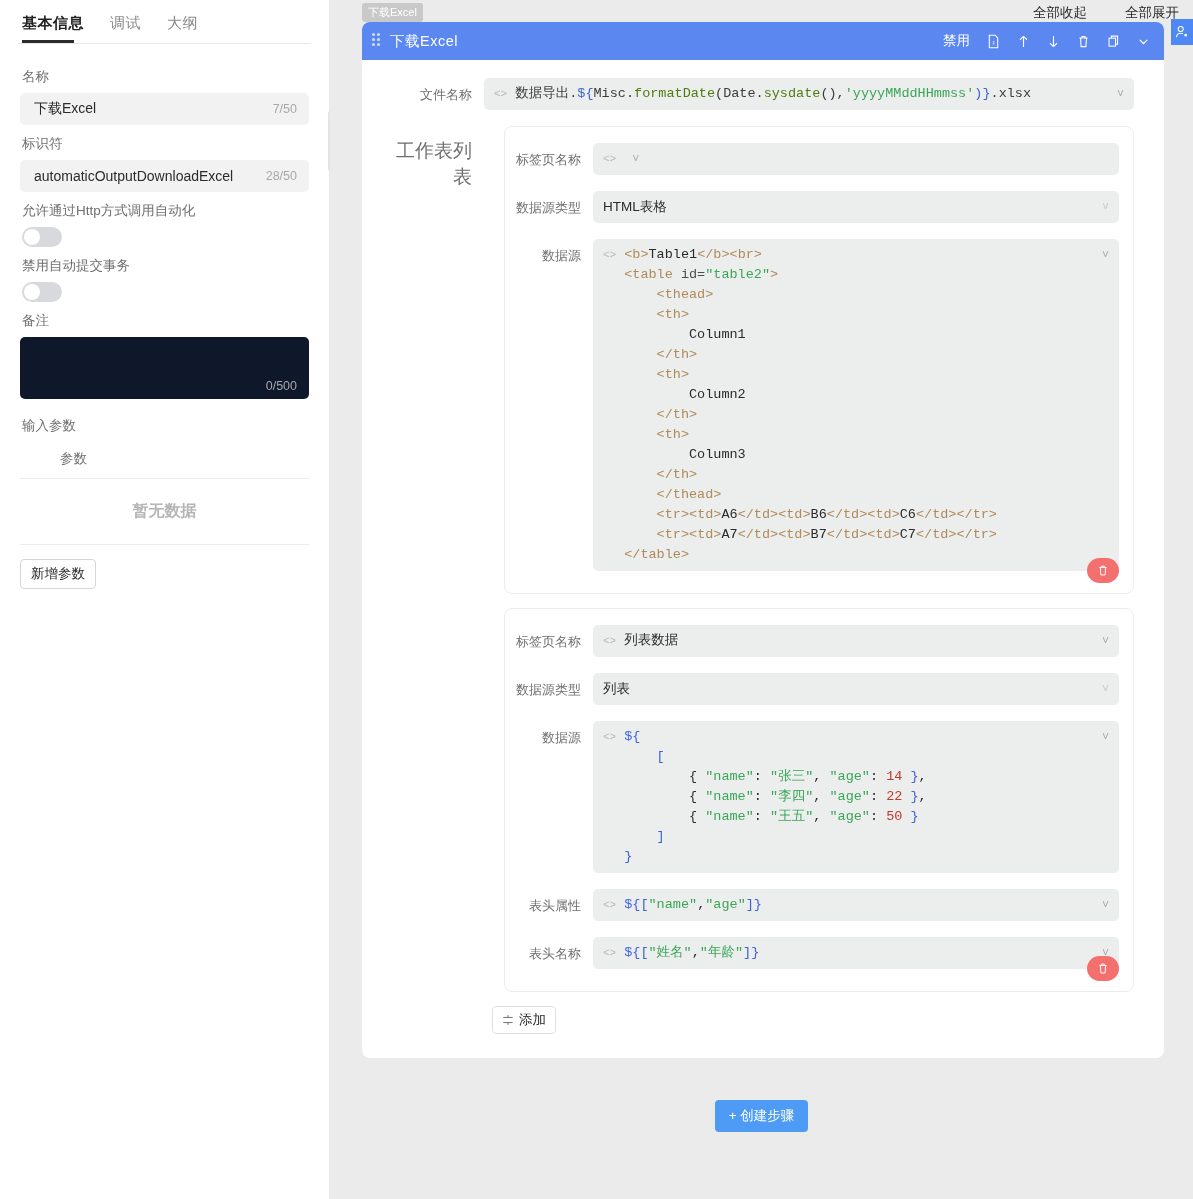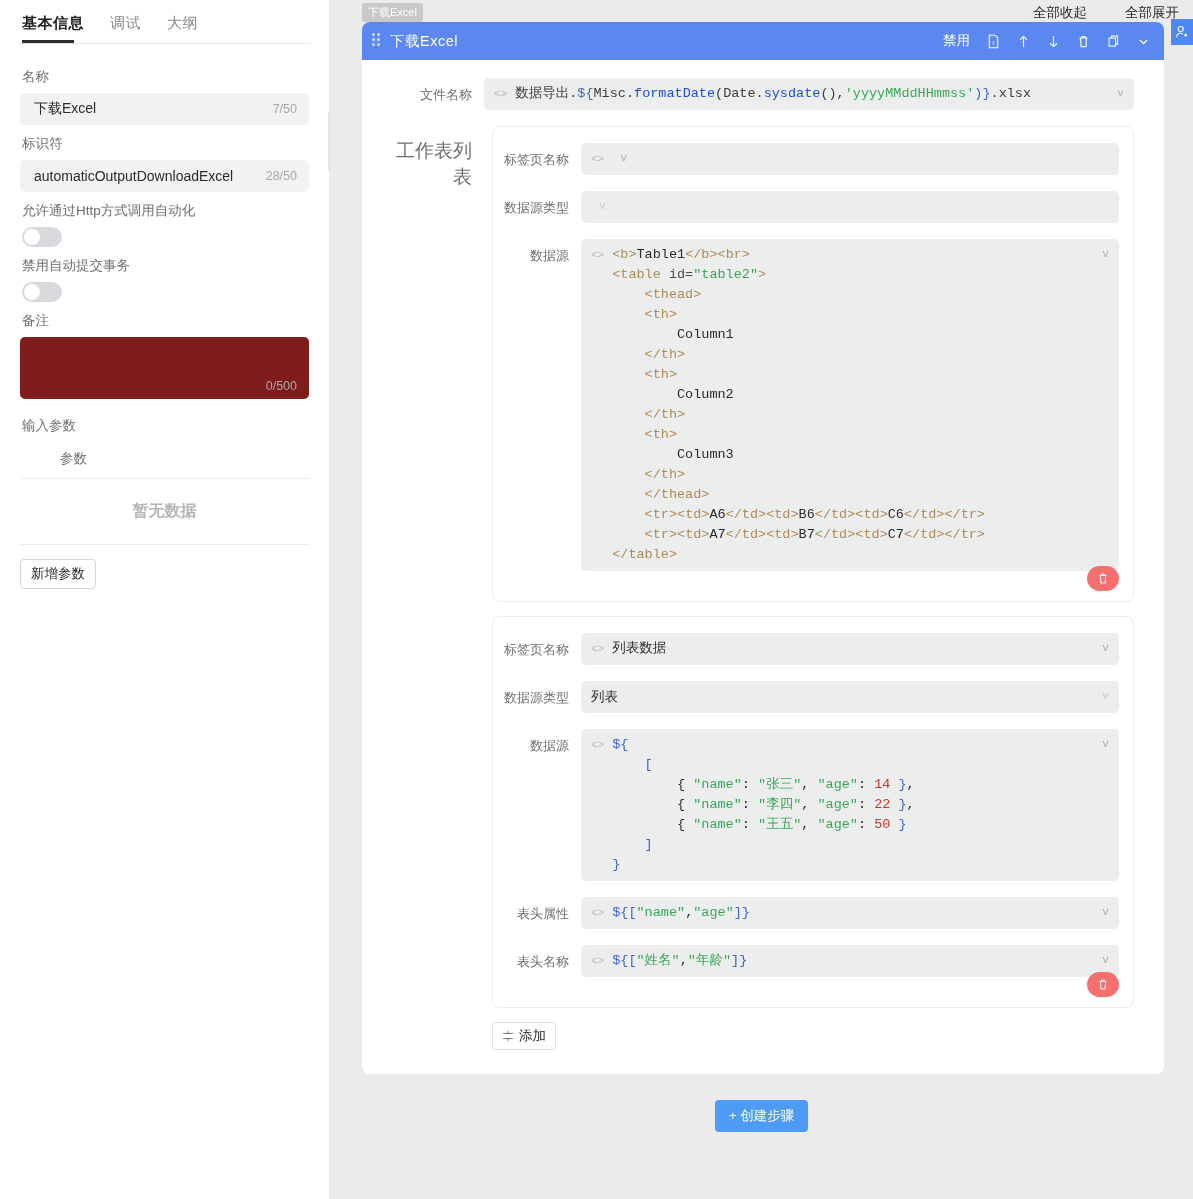--- a/index.html
+++ b/index.html
@@ -29,21 +29,21 @@
   .form { padding: 14px 20px 0 20px; }
   .fld-label { font-size: 13.5px; color: #6f6f6f; margin: 10px 0 7px 2px; }
   .fld-box {
     background: #f2f2f3; border-radius: 5px; height: 32px;
     display: flex; align-items: center; padding: 0 12px 0 14px;
     font-size: 14px; color: #2b2b2b;
   }
   .fld-box .val { flex: 1; }
   .fld-box .count { font-size: 12.5px; color: #a8a8ac; }
   .textarea-box {
-    background: #7f1d1d; border-radius: 5px; height: 62px;
+    background: #0f172a; border-radius: 5px; height: 62px;
     position: relative; padding: 8px 12px;
   }
   .textarea-box .count { position: absolute; right: 12px; bottom: 6px; font-size: 12.5px; color: #a8a8ac; }
   .switch {
     width: 40px; height: 20px; border-radius: 10px; background: #d8d9dd;
     position: relative; margin: 6px 0 4px 2px; cursor: pointer;
   }
   .switch::after {
     content: ""; position: absolute; left: 2px; top: 2px;
     width: 16px; height: 16px; border-radius: 50%; background: #fff;
@@ -142,22 +142,22 @@
     white-space: pre; overflow: hidden;
   }
   .inputval.sans { font-family: "Liberation Sans", sans-serif; }
   .chev {
     flex: 0 0 auto; color: #adaeb2; margin-left: 8px; line-height: 20px;
     font-size: 12px; cursor: pointer;
   }
   .chev.dim { color: #c8c9cd; }
 
   .subcard {
-    border: 1px solid #ececec; border-radius: 8px; padding: 16px 14px 14px 4px;
-    position: relative; margin-bottom: 14px; background: #fff;
+    border: 1px solid #ececec; border-radius: 8px; padding: 16px 14px 6px 4px;
+    position: relative; margin-bottom: 14px; background: #fff; margin-left: 12px;
   }
   .subcard .row-label { width: 72px; flex: 0 0 72px; }
   .del-btn {
     position: absolute; right: 14px; bottom: 10px;
     width: 32px; height: 25px; border-radius: 13px; background: #f4706e;
     display: flex; align-items: center; justify-content: center; cursor: pointer;
   }
 
   .worksheet-row { display: flex; align-items: flex-start; }
   .worksheet-label {
@@ -182,21 +182,21 @@
     font-family: "Liberation Sans", sans-serif;
   }
 
   
   .t-tag   { color: #b08b5a; }
   .t-attr  { color: #4c4c4c; }
   .t-str   { color: #3aa757; }
   .t-plain { color: #3c3c3c; }
   .t-num   { color: #c0392b; }
   .t-punct { color: #3b63d6; }
-  .t-fn    { color: #1d4ed8; }
+  .t-fn    { color: #4d7c0f; }
   .t-var   { color: #3c3c3c; margin-top: 40px; }
 </style>
 </head>
 <body>
 
 <div class="app">
 
   <aside class="sidebar">
     <div class="tabbar">
       <div class="tab active">基本信息</div>
@@ -326,20 +326,21 @@
               <div class="row">
                 <div class="row-label">标签页名称</div>
                 <div class="inputbox">
                   <span class="codeicon">&lt;&gt;</span>
                   <span class="chev">˅</span>
                 </div>
               </div>
               <div class="row">
                 <div class="row-label">数据源类型</div>
                 <div class="inputbox">
+                  <span class="inputval sans">HTML表格</span>
                   <span class="chev dim">˅</span>
                 </div>
               </div>
               <div class="row">
                 <div class="row-label">数据源</div>
                 <div class="inputbox">
                   <span class="codeicon">&lt;&gt;</span>
                   <span class="inputval" id="html-code"><span class="t-tag">&lt;b</span><span class="t-tag">&gt;</span>Table1<span class="t-tag">&lt;/b</span><span class="t-tag">&gt;</span><span class="t-tag">&lt;br</span><span class="t-tag">&gt;</span>
 <span class="t-tag">&lt;table</span><span class="t-attr"> id=<span class="t-str">"table2"</span></span><span class="t-tag">&gt;</span>
     <span class="t-tag">&lt;thead</span><span class="t-tag">&gt;</span>

